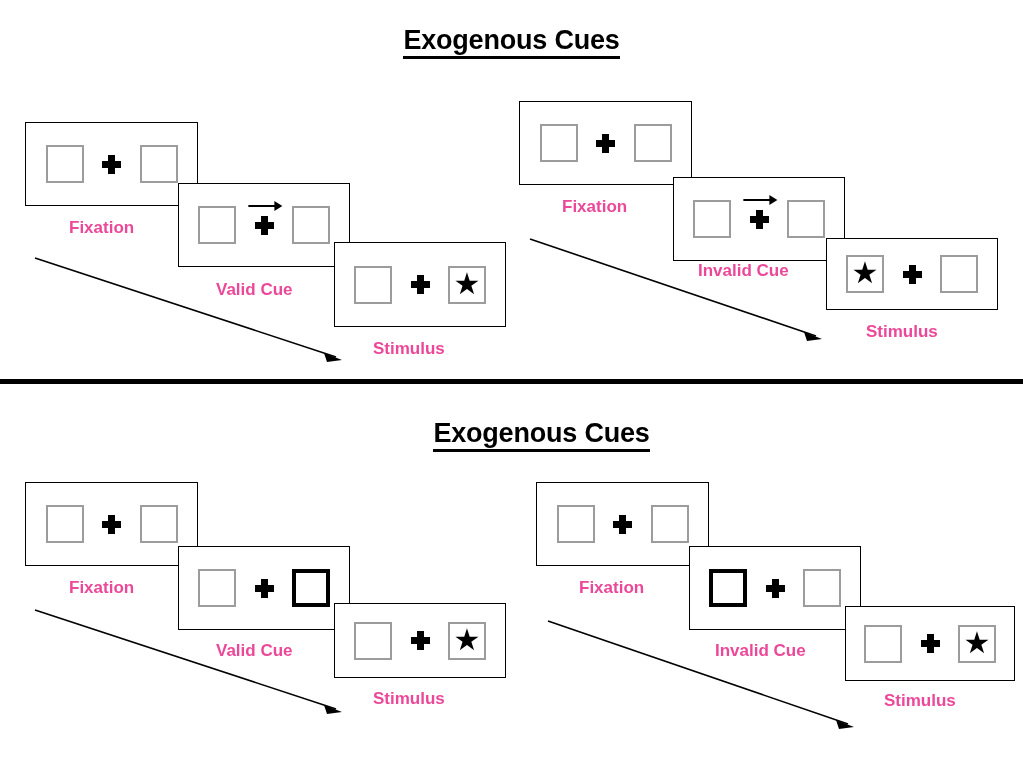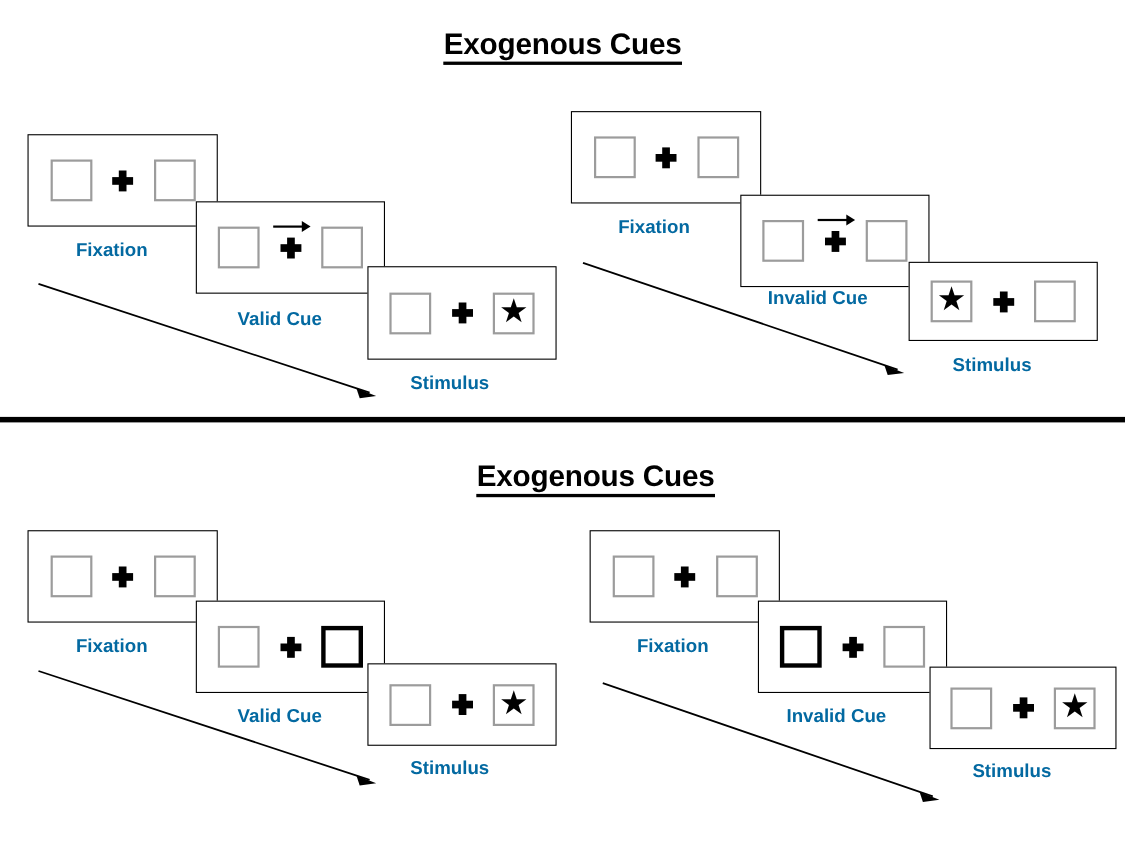--- a/index.html
+++ b/index.html
@@ -133,21 +133,21 @@
     width: 0; height: 0;
     border-top: 5px solid transparent;
     border-bottom: 5px solid transparent;
     border-left: 8px solid #000;
   }
 
   .caption {
     position: absolute;
     font-size: 17px;
     font-weight: bold;
-    color: #0369a1;
+    color: #ec4899;
     white-space: nowrap;
   }
 
   .timeline-arrow {
     position: absolute;
     pointer-events: none;
   }
 </style>
 </head>
 <body>

